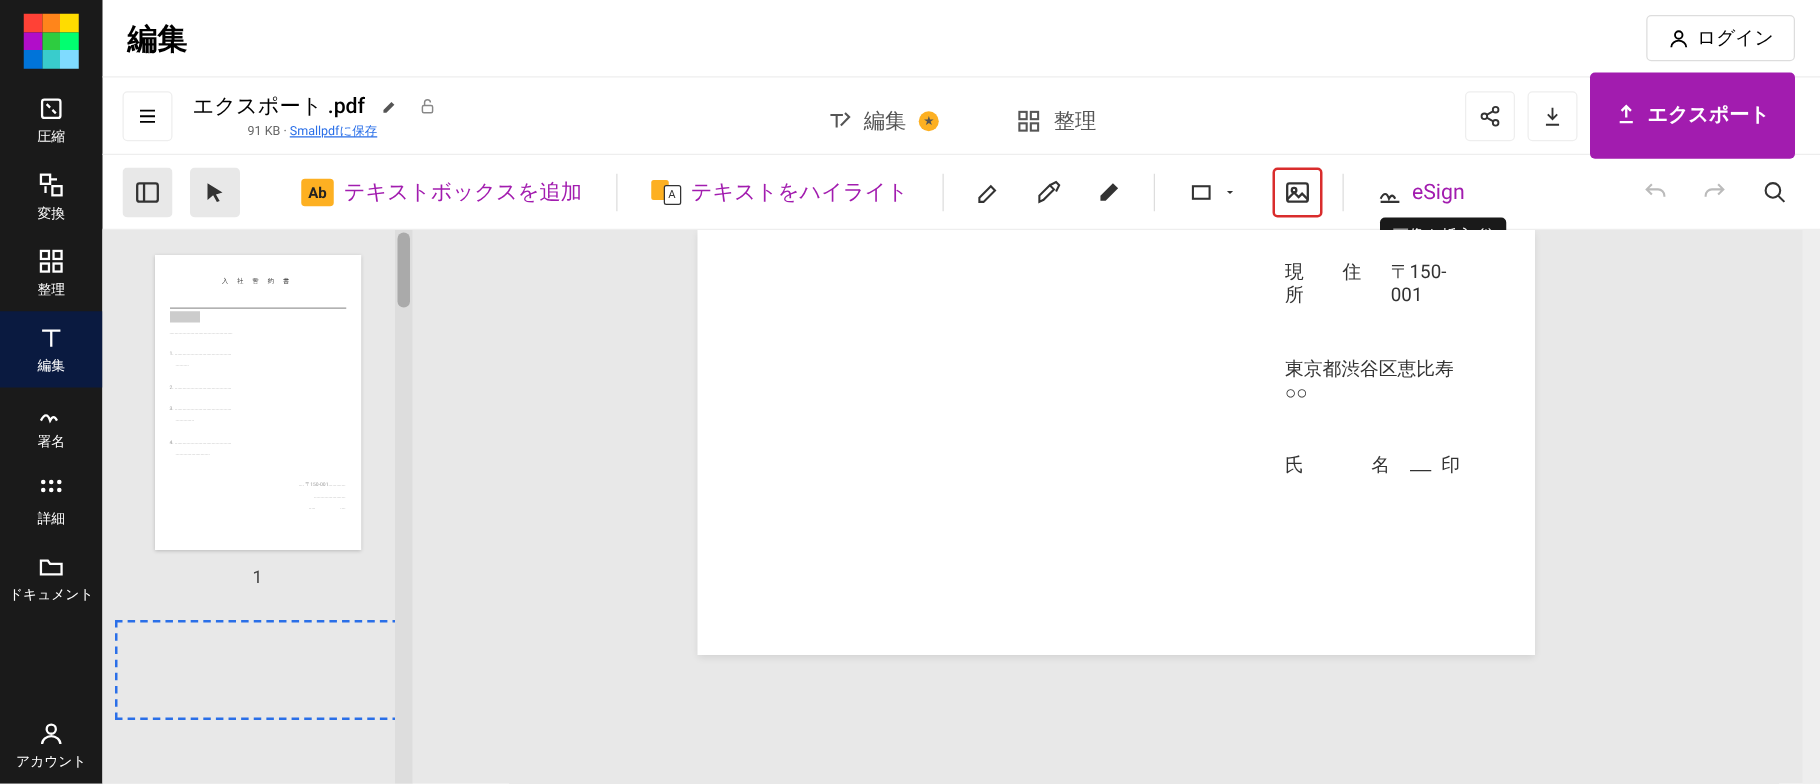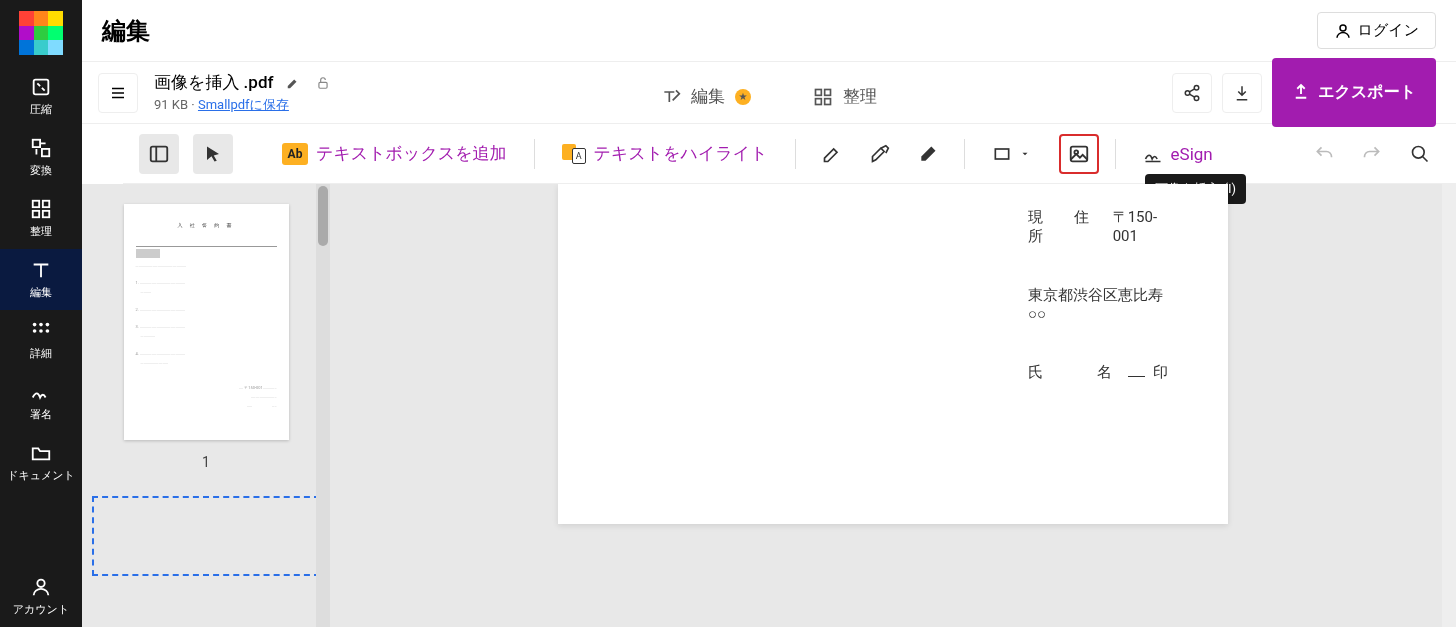--- a/index.html
+++ b/index.html
@@ -25,35 +25,35 @@
 .login-btn { margin-left: auto; border: 1px solid #ddd; border-radius: 4px; padding: 8px 16px; display: flex; align-items: center; gap: 6px; cursor: pointer; font-size: 15px; background: #fff; justify-content: center; }
 
 
 .docbar { height: 62px; display: flex; align-items: center; border-bottom: 1px solid #eee; position: relative; }
 .doc-menu-btn { width: 40px; height: 40px; margin-left: 16px; border: 1px solid #eee; border-radius: 4px; display: flex; align-items: center; justify-content: center; cursor: pointer; }
 .doc-info { margin-left: 16px; display: flex; flex-direction: column; justify-content: center; }
 .doc-title-row { display: flex; align-items: center; gap: 10px; }
 .doc-title { font-size: 17px; font-weight: 500; }
 .doc-edit-icon { width: 20px; height: 20px; display: flex; align-items: center; justify-content: center; color: #555; }
 .doc-lock-icon { width: 20px; height: 20px; display: flex; align-items: center; justify-content: center; color: #888; }
-.doc-meta { font-size: 13px; color: #666; margin-top: 2px; }
+.doc-meta { font-size: 10px; color: #666; margin-top: 2px; margin-left: 44px; }
 .doc-meta a { color: #2a6fe8; text-decoration: underline; }
 
 .mode-tabs { position: absolute; left: 50%; transform: translateX(-50%); display: flex; height: 100%; align-items: flex-end; }
 .mode-tab { padding: 0 30px; height: 54px; display: flex; align-items: center; gap: 10px; font-size: 17px; color: #555; cursor: pointer; border: 1px solid transparent; border-bottom: none; }
 .mode-tab.active { color: #2a6fe8; border-color: #2a6fe8; background: #fff; border-radius: 6px 6px 0 0; border-bottom: 2px solid #fff; margin-bottom: -1px; }
 .mode-tab svg { width: 20px; height: 20px; }
 .star-badge { width: 16px; height: 16px; background: #fdb022; border-radius: 50%; display: inline-flex; align-items: center; justify-content: center; font-size: 10px; }
 
 .docbar-actions { margin-left: auto; display: flex; align-items: center; gap: 10px; padding-right: 20px; }
 .action-icon-btn { width: 40px; height: 40px; border: 1px solid #eee; border-radius: 4px; display: flex; align-items: center; justify-content: center; cursor: pointer; color: #333; background: #fff; }
 .export-btn { background: #a21caf; color: #fff; border: none; border-radius: 4px; padding: 24px 20px; font-size: 16px; font-weight: 600; display: flex; gap: 8px; cursor: pointer; }
 
 
-.toolbar { height: 60px; display: flex; align-items: center; padding: 0 16px; border-bottom: 1px solid #eee; gap: 8px; position: relative; margin-left: 41px; }
+.toolbar { height: 60px; display: flex; align-items: center; padding: 0 16px; border-bottom: 1px solid #eee; gap: 8px; position: relative; }
 .tool-btn { height: 40px; border-radius: 4px; display: flex; align-items: center; justify-content: center; cursor: pointer; padding: 0 10px; gap: 8px; color: #333; border:1px solid transparent; }
 .tool-btn.icon-only { width: 40px; padding: 0; }
 .tool-btn.panel-active { background: #e8e8e8; }
 .tool-btn.active-red { border: 2px solid #d92c2c; }
 .tool-divider { width: 1px; height: 30px; background: #ddd; margin: 0 8px; }
 .textbox-icon { width: 26px; height: 22px; background: #fdb022; border-radius: 3px; display: flex; align-items: center; justify-content: center; color: #222; font-size: 12px; font-weight: bold; }
 .tool-label { font-size: 17px; color: #a21caf; }
 .toolbar-right { margin-left: auto; display: flex; align-items: center; gap: 8px; }
 .tooltip { position: absolute; background: #1a1a1a; color: #fff; font-size: 13px; padding: 6px 10px; border-radius: 4px; white-space: nowrap; }
 
@@ -118,38 +118,38 @@
         </svg>
       <span>整理</span>
     </div>
     <div class="side-item active">
       <svg viewBox="0 0 24 24" fill="none" stroke="currentColor" stroke-width="2">
           <path d="M4 6h16M12 6v14"></path>
         </svg>
       <span>編集</span>
     </div>
     <div class="side-item">
+      <svg viewBox="0 0 24 24" fill="none" stroke="currentColor" stroke-width="2">
+          <path d="M3 18c3-6 6-6 8 0 2-4 4-4 6 0"></path>
+        </svg>
+      <span>署名</span>
+    </div>
+    <div class="side-item">
       <svg viewBox="0 0 24 24" fill="currentColor">
           <circle cx="5" cy="5" r="2"></circle>
           <circle cx="12" cy="5" r="2"></circle>
           <circle cx="19" cy="5" r="2"></circle>
           <circle cx="5" cy="12" r="2"></circle>
           <circle cx="12" cy="12" r="2"></circle>
           <circle cx="19" cy="12" r="2"></circle>
         </svg>
       <span>詳細</span>
     </div>
     <div class="side-item">
       <svg viewBox="0 0 24 24" fill="none" stroke="currentColor" stroke-width="2">
-          <path d="M3 18c3-6 6-6 8 0 2-4 4-4 6 0"></path>
-        </svg>
-      <span>署名</span>
-    </div>
-    <div class="side-item">
-      <svg viewBox="0 0 24 24" fill="none" stroke="currentColor" stroke-width="2">
           <path d="M3 7h6l2 3h10v9H3z"></path>
         </svg>
       <span>ドキュメント</span>
     </div>
     <div class="side-spacer"></div>
     <div class="side-item">
       <svg viewBox="0 0 24 24" fill="none" stroke="currentColor" stroke-width="2">
           <circle cx="12" cy="8" r="4"></circle>
           <path d="M4 21c0-4 4-7 8-7s8 3 8 7"></path>
         </svg>
@@ -171,21 +171,21 @@
     </div>
 
     <div class="docbar">
       <div class="doc-menu-btn">
         <svg width="18" height="18" viewBox="0 0 24 24" fill="none" stroke="currentColor" stroke-width="2">
             <path d="M4 6h16M4 12h16M4 18h16"></path>
           </svg>
       </div>
       <div class="doc-info">
         <div class="doc-title-row">
-          <span class="doc-title">画像を挿入 .pdf</span>
+          <span class="doc-title">エクスポート .pdf</span>
           <span class="doc-edit-icon">
               <svg width="14" height="14" viewBox="0 0 24 24" fill="currentColor">
                 <path d="M3 17l11-11 4 4L7 21H3v-4z"></path>
               </svg>
             </span>
           <span class="doc-lock-icon">
               <svg width="14" height="14" viewBox="0 0 24 24" fill="none" stroke="currentColor" stroke-width="2">
                 <rect x="5" y="11" width="14" height="10" rx="2"></rect>
                 <path d="M8 11V7a4 4 0 018 0"></path>
               </svg>

